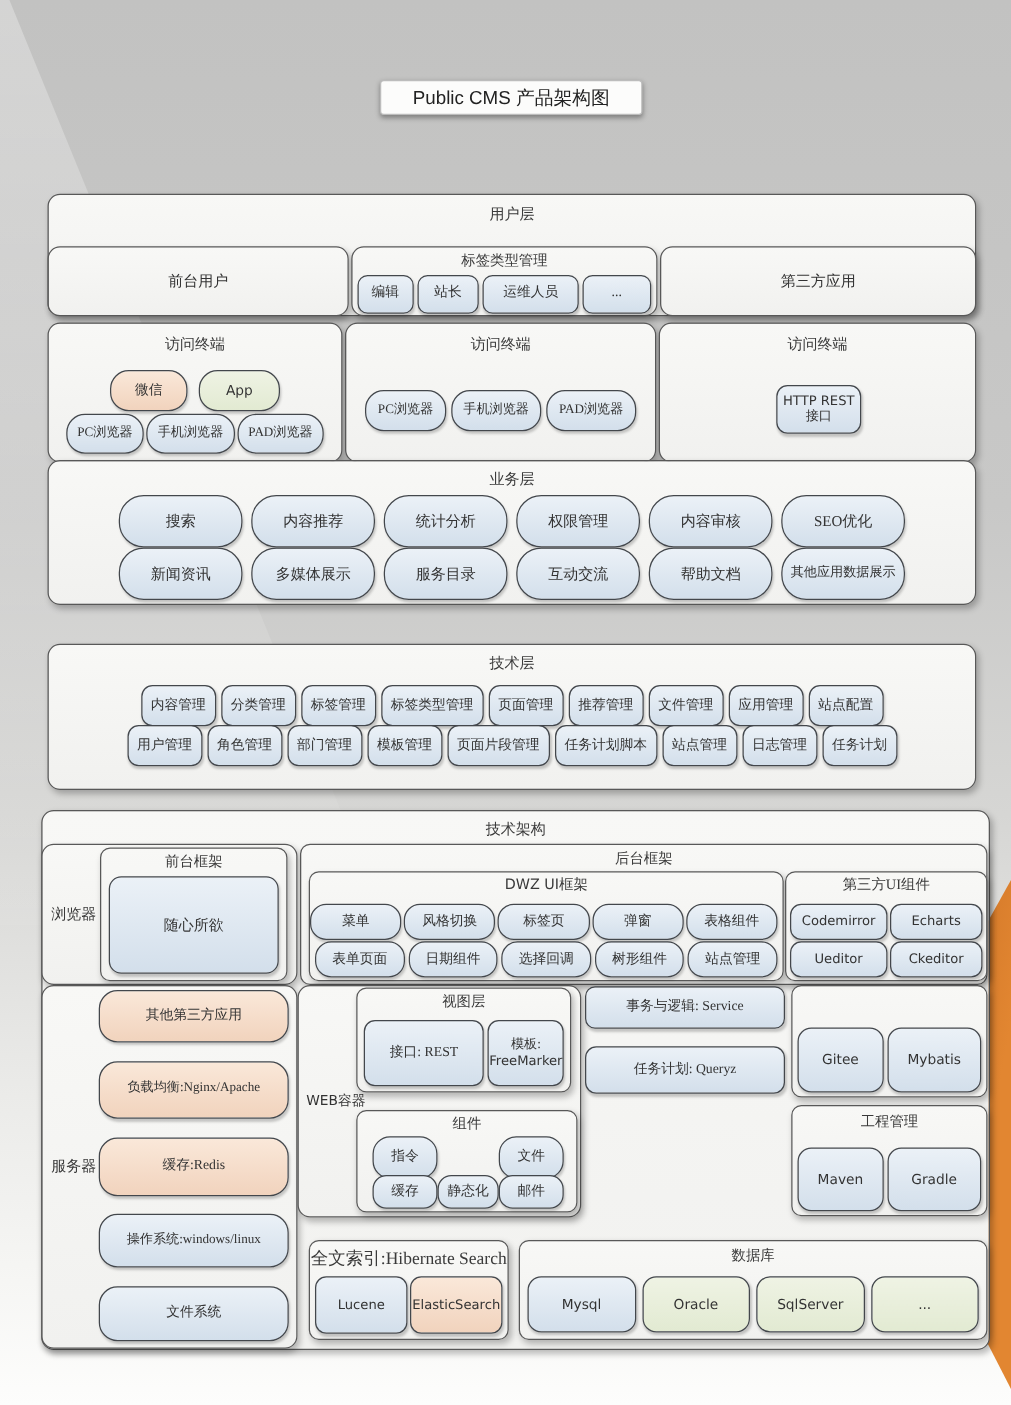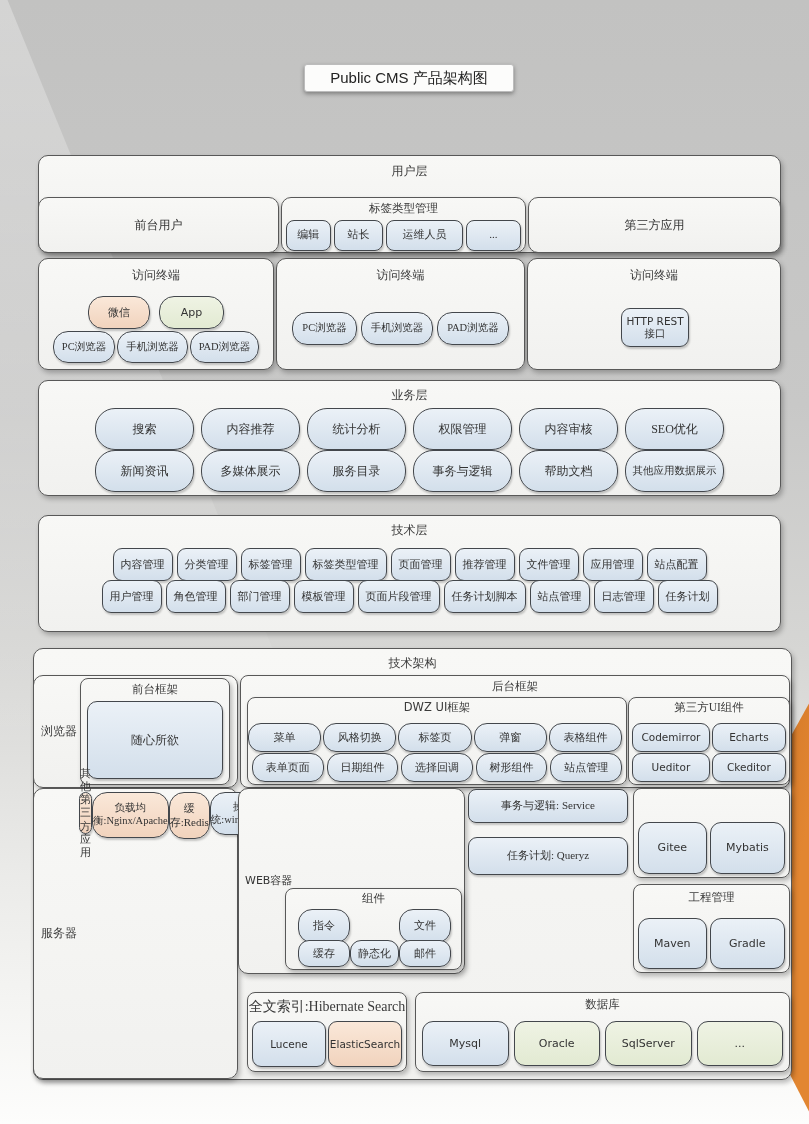--- a/index.html
+++ b/index.html
@@ -82,35 +82,35 @@
     </div>
   </div>
   <div class="abs panel" style="left:527px;top:258px;width:252px;height:110px">
     <div class="hdr" style="top:8px">访问终端</div>
     <div class="pill blue f105" style="position:absolute;left:93px;top:49px;width:66px;height:37px;border-radius:9px;flex-direction:column">
       <div class="latin">HTTP REST</div>
       <div>接口</div>
     </div>
   </div>
 
-  <div class="abs panel" style="left:38px;top:380px;width:741px;height:114px">
+  <div class="abs panel" style="left:38px;top:368px;width:741px;height:114px">
     <div class="hdr" style="top:6px">业务层</div>
     <div class="row" style="left:0;right:0;top:27px;gap:7px">
       <div class="pill blue f12" style="width:97px;height:40px;border-radius:20px">搜索</div>
       <div class="pill blue f12" style="width:97px;height:40px;border-radius:20px">内容推荐</div>
       <div class="pill blue f12" style="width:97px;height:40px;border-radius:20px">统计分析</div>
       <div class="pill blue f12" style="width:97px;height:40px;border-radius:20px">权限管理</div>
       <div class="pill blue f12" style="width:97px;height:40px;border-radius:20px">内容审核</div>
       <div class="pill blue f12" style="width:97px;height:40px;border-radius:20px">SEO优化</div>
     </div>
     <div class="row" style="left:0;right:0;top:69px;gap:7px">
       <div class="pill blue f12" style="width:97px;height:40px;border-radius:20px">新闻资讯</div>
       <div class="pill blue f12" style="width:97px;height:40px;border-radius:20px">多媒体展示</div>
       <div class="pill blue f12" style="width:97px;height:40px;border-radius:20px">服务目录</div>
-      <div class="pill blue f12" style="width:97px;height:40px;border-radius:20px">事务与逻辑</div>
+      <div class="pill blue f12" style="width:97px;height:40px;border-radius:20px">互动交流</div>
       <div class="pill blue f12" style="width:97px;height:40px;border-radius:20px">帮助文档</div>
       <div class="pill blue f105" style="width:97px;height:40px;border-radius:20px">其他应用数据展示</div>
     </div>
   </div>
 
   <div class="abs panel" style="left:38px;top:515px;width:741px;height:115px">
     <div class="hdr" style="top:6px">技术层</div>
     <div class="row" style="left:0;right:0;top:32px;gap:4px">
       <div class="pill blue f11" style="height:31px;padding:0 7px;border-radius:9px">内容管理</div>
       <div class="pill blue f11" style="height:31px;padding:0 7px;border-radius:9px">分类管理</div>
@@ -173,31 +173,41 @@
       <div class="pill blue f105 latin" style="flex:1;height:27px;border-radius:9px">Echarts</div>
     </div>
     <div class="row" style="left:3px;right:3px;top:55px;gap:2px">
       <div class="pill blue f105 latin" style="flex:1.05;height:27px;border-radius:9px">Ueditor</div>
       <div class="pill blue f105 latin" style="flex:1;height:27px;border-radius:9px">Ckeditor</div>
     </div>
   </div>
 
   <div class="abs panel" style="left:33px;top:788px;width:203px;height:289px">
     <div class="celllabel" style="left:4px;top:0;bottom:0;width:42px">服务器</div>
-    <div style="position:absolute;left:45px;top:3px;width:152px;height:281px;display:flex;justify-content:space-between">
+    <div style="position:absolute;left:45px;top:3px;width:152px;height:281px;display:flex;flex-direction:column;justify-content:space-between">
       <div class="pill peach f11" style="height:40px;border-radius:15px">其他第三方应用</div>
       <div class="pill peach f105" style="height:44px;border-radius:15px">负载均衡:Nginx/Apache</div>
       <div class="pill peach f11" style="height:45px;border-radius:15px">缓存:Redis</div>
       <div class="pill blue f105" style="height:41px;border-radius:15px">操作系统:windows/linux</div>
       <div class="pill blue f11" style="height:42px;border-radius:15px">文件系统</div>
     </div>
   </div>
 
   <div class="abs panel" style="left:238px;top:788px;width:225px;height:184px">
     <div class="abs f11 latin" style="left:6px;top:84px">WEB容器</div>
+  </div>
+  <div class="abs panel sm" style="left:285px;top:790px;width:170px;height:82px">
+    <div class="hdr f115" style="top:3px">视图层</div>
+    <div class="row" style="left:5px;right:5px;top:26px;bottom:5px;gap:3px">
+      <div class="pill blue f11" style="flex:1.7;height:100%;border-radius:9px">接口: REST</div>
+      <div class="pill blue f105" style="flex:1;height:100%;border-radius:9px;flex-direction:column">
+        <div>模板:</div>
+        <div class="latin">FreeMarker</div>
+      </div>
+    </div>
   </div>
   <div class="abs panel sm" style="left:285px;top:888px;width:175px;height:80px">
     <div class="hdr f115" style="top:2px">组件</div>
     <div class="pill blue f11" style="position:absolute;left:12px;top:20px;width:50px;height:32px;border-radius:14px">指令</div>
     <div class="pill blue f11" style="position:absolute;left:113px;top:20px;width:50px;height:32px;border-radius:14px">文件</div>
     <div class="pill blue f11" style="position:absolute;left:12px;top:51px;width:50px;height:25px;border-radius:11px">缓存</div>
     <div class="pill blue f11" style="position:absolute;left:64px;top:51px;width:47px;height:25px;border-radius:11px">静态化</div>
     <div class="pill blue f11" style="position:absolute;left:113px;top:51px;width:50px;height:25px;border-radius:11px">邮件</div>
   </div>
 

